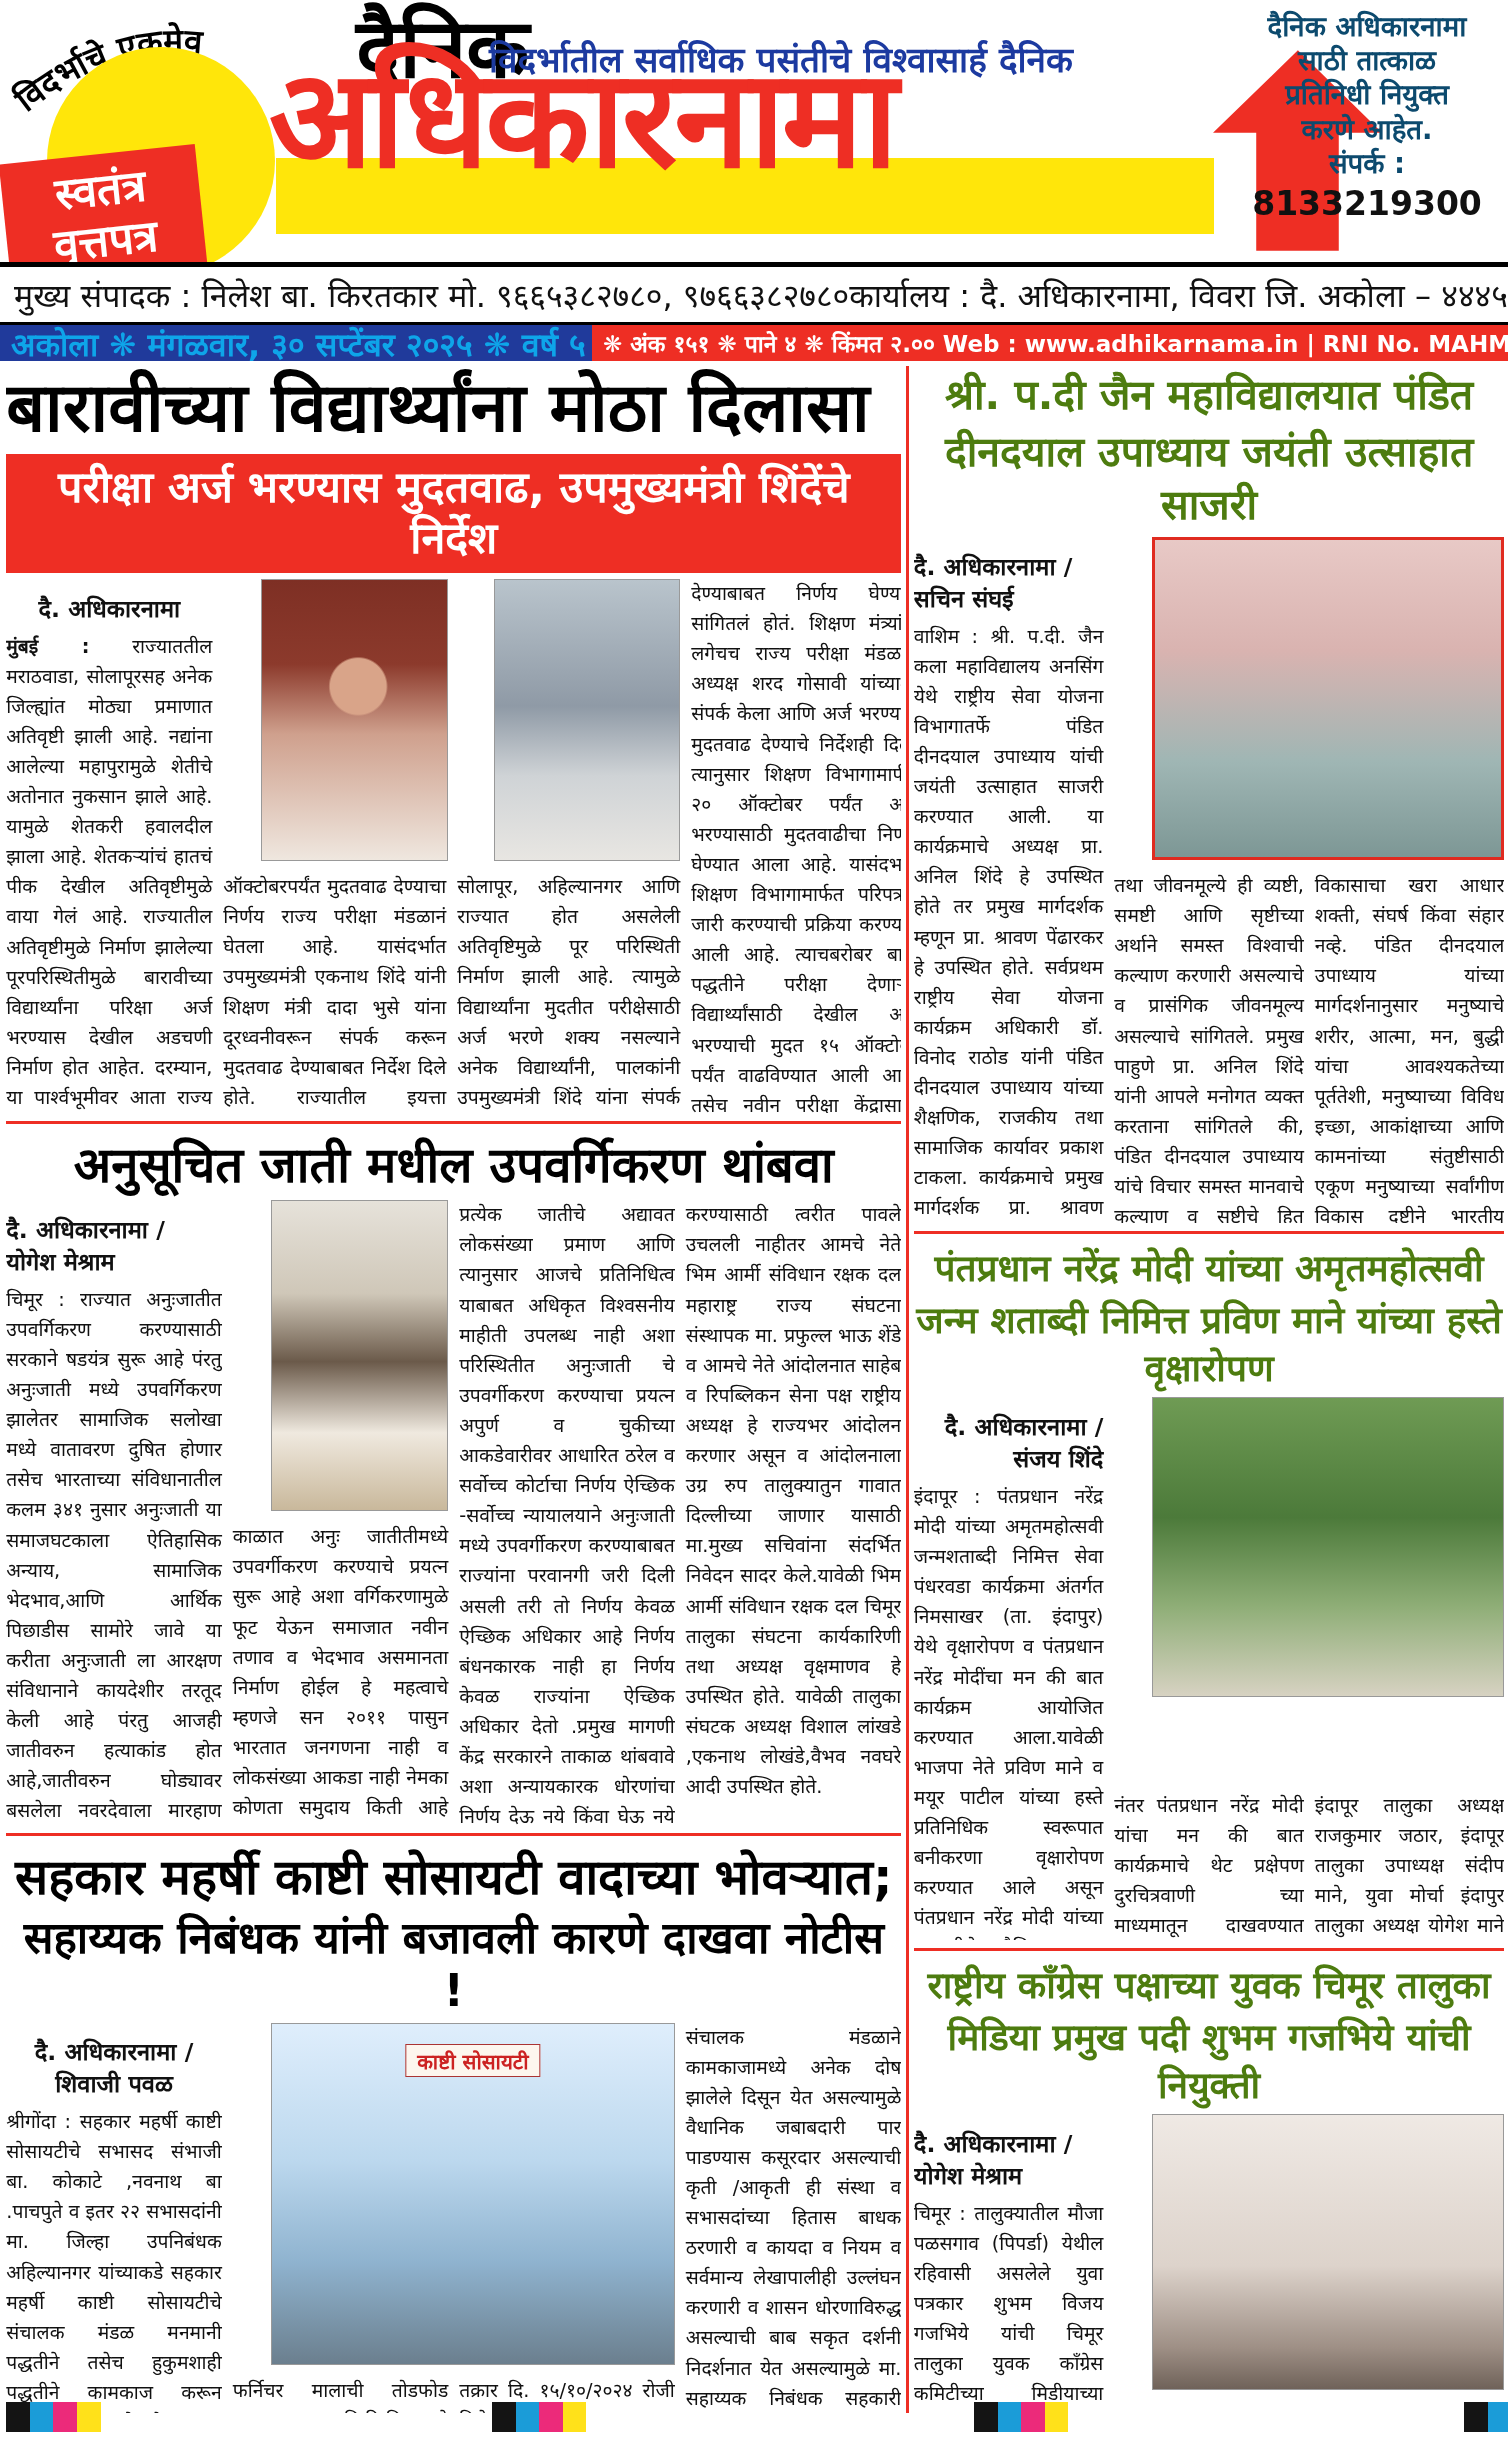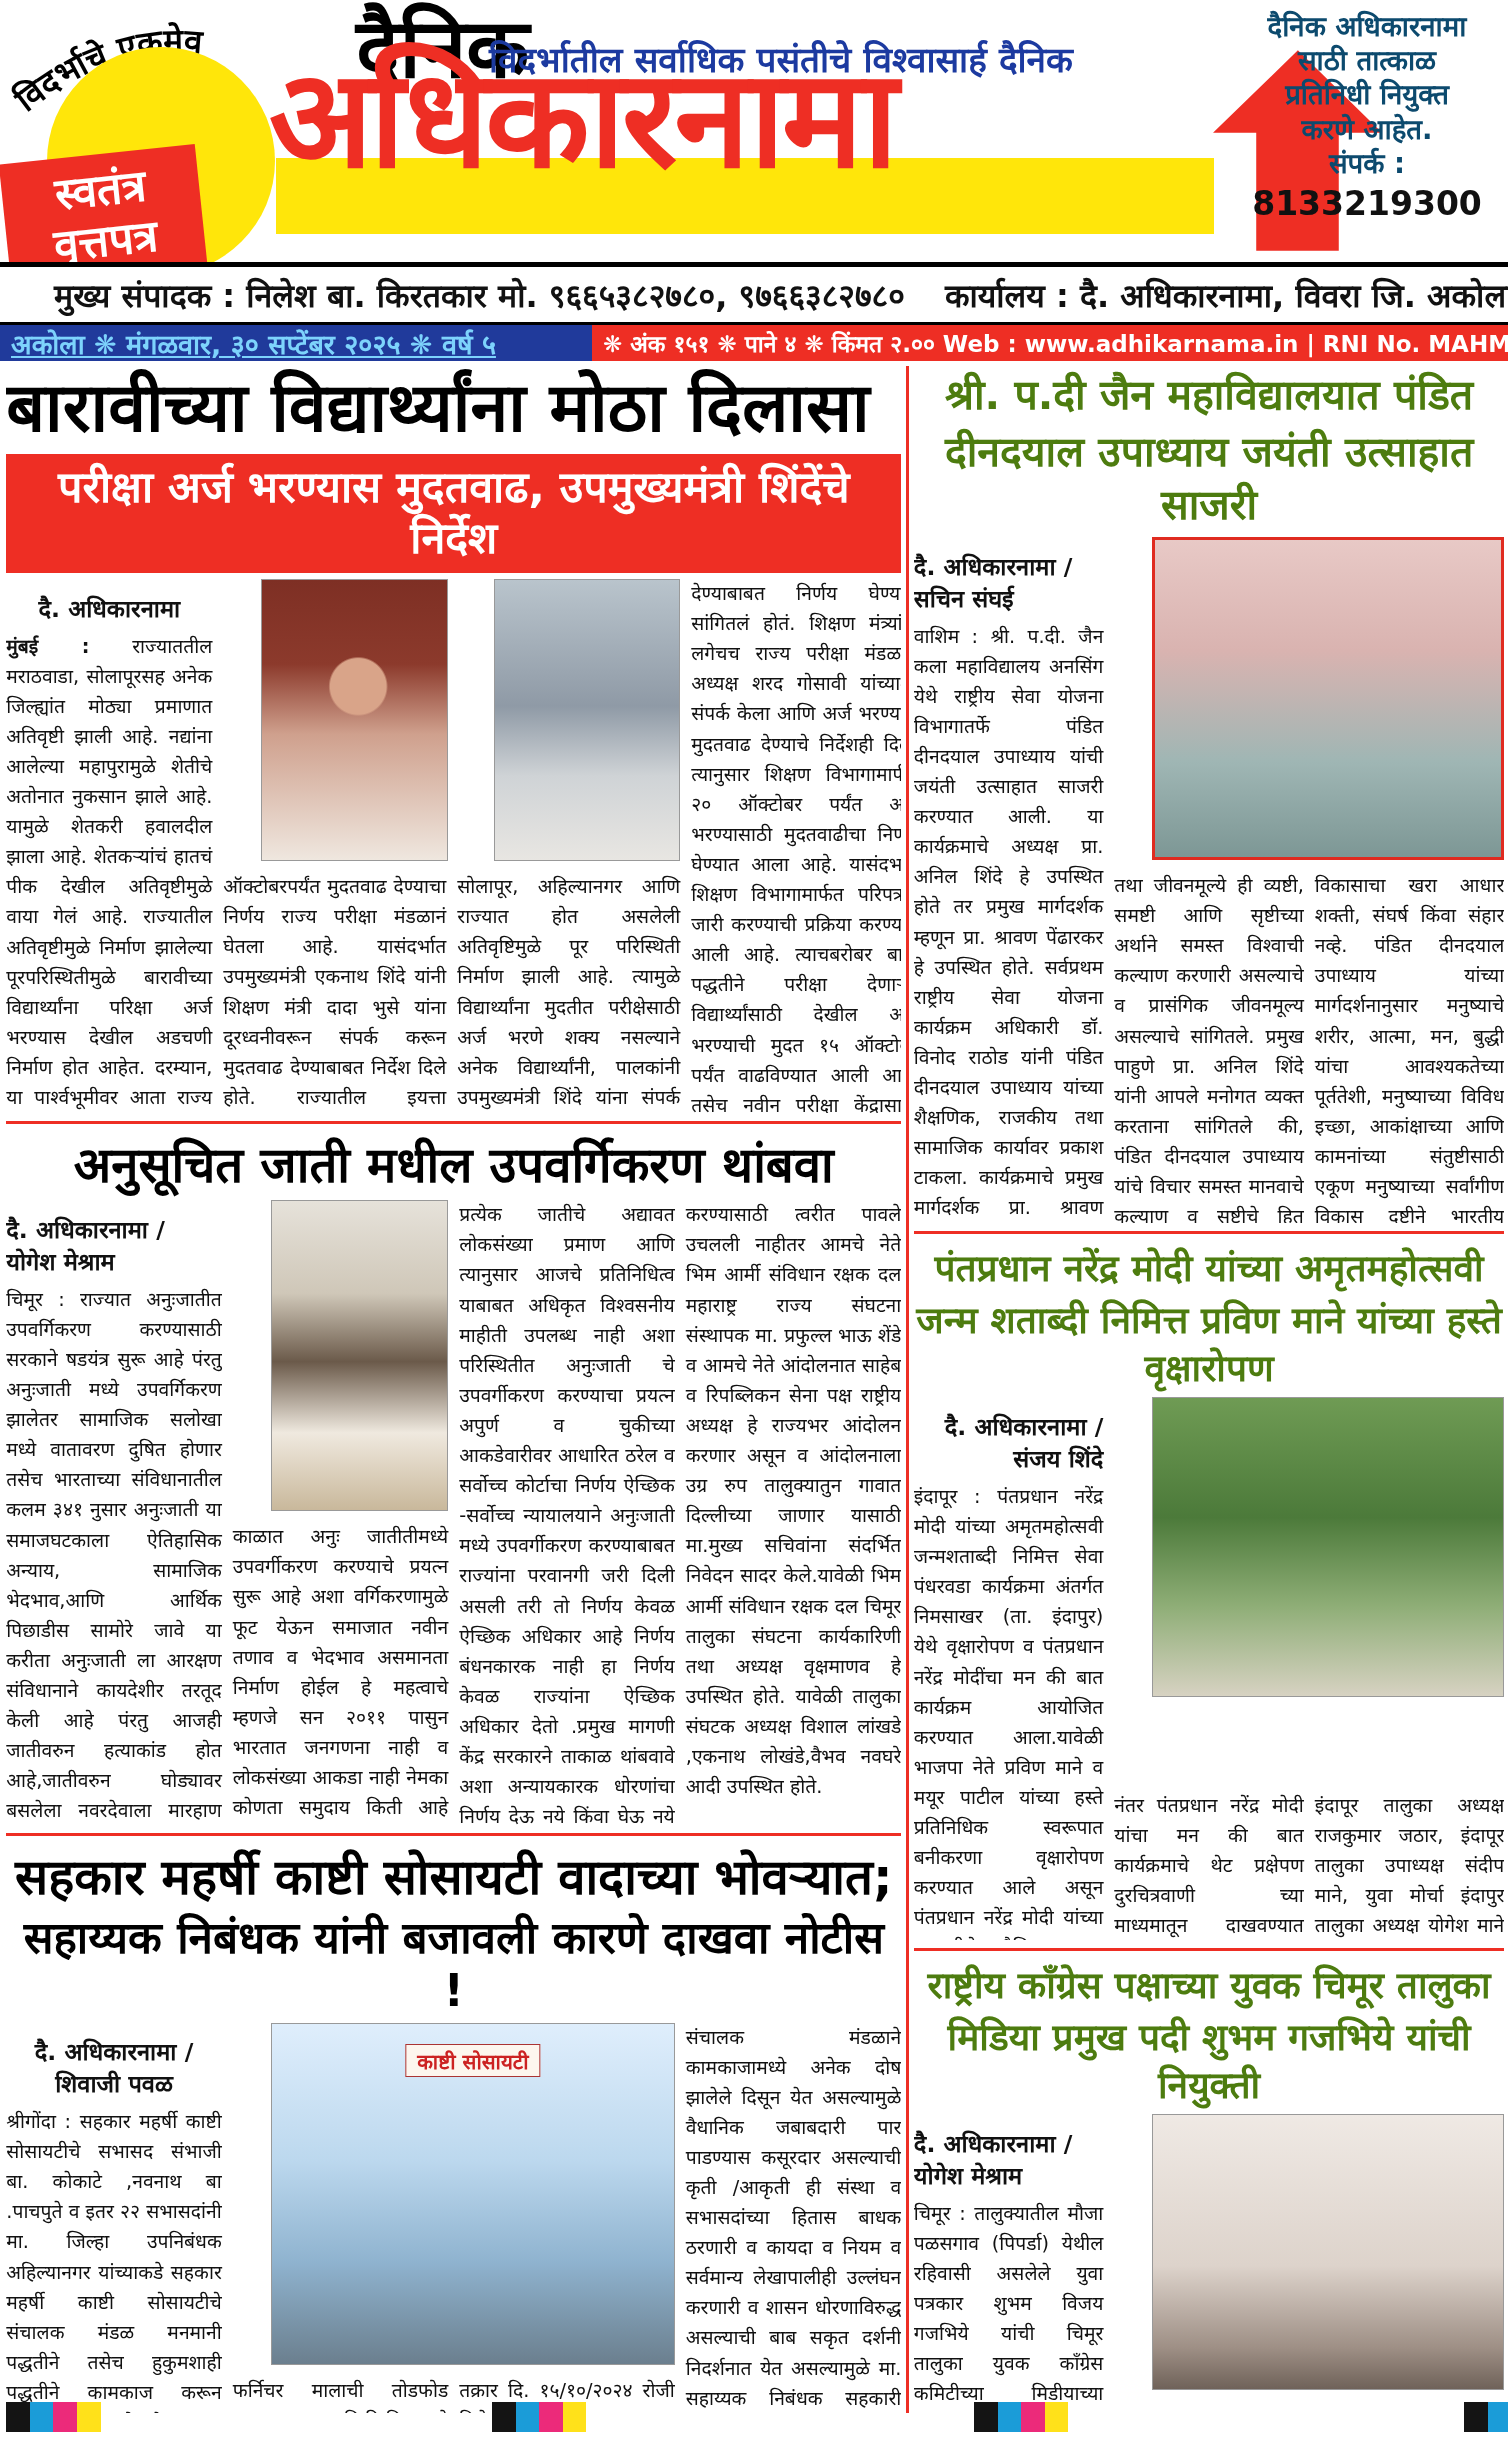--- a/index.html
+++ b/index.html
@@ -20,23 +20,23 @@
   .arrow-svg{position:absolute;left:1213px;top:50px;z-index:0;}
   .notice{position:absolute;left:1229px;top:9.5px;width:276px;text-align:center;z-index:3;}
   .notice .n-line{font-size:27.6px;font-weight:800;color:#0c4a6e;line-height:1.25;}
   .notice .n-phone{font-size:33px;font-weight:900;margin-top:1.6px;}
 
   .rule{height:4.7px;background:#000;}
   .rule.thin{height:3.2px;}
 
   
   .editor-bar{display:flex;justify-content:space-between;align-items:center;padding:6.3px 14px;height:43px;}
-  .editor-bar .ed{font-size:32px;font-weight:700;white-space:nowrap;margin-left:40px;}
+  .editor-bar .ed{font-size:32px;font-weight:400;white-space:nowrap;}
   .date-bar{display:flex;height:36px;font-weight:800;}
-  .date-bar .db-left{width:581px;background:#203a9b;color:#7dd3fc;font-size:27px;display:flex;align-items:center;padding-left:11px;white-space:nowrap;text-decoration:underline;}
+  .date-bar .db-left{width:581px;background:#203a9b;color:#0ea5e9;font-size:32px;display:flex;align-items:center;padding-left:11px;white-space:nowrap;}
   .date-bar .db-right{flex:1;background:#ee2e24;color:#fff;font-size:23px;display:flex;align-items:center;padding-left:11px;white-space:nowrap;overflow:hidden;}
 
   
   .content{display:flex;padding:4.7px 4.7px 0 6.3px;}
   .left-stack{width:895px;}
   .v-div{width:3.2px;background:#ee2e24;margin:0 4.7px;}
   .right-stack{flex:1;min-width:0;}
   .h-div{height:3.2px;background:#ee2e24;margin:7.9px 0;}
 
   .article{overflow:hidden;}

